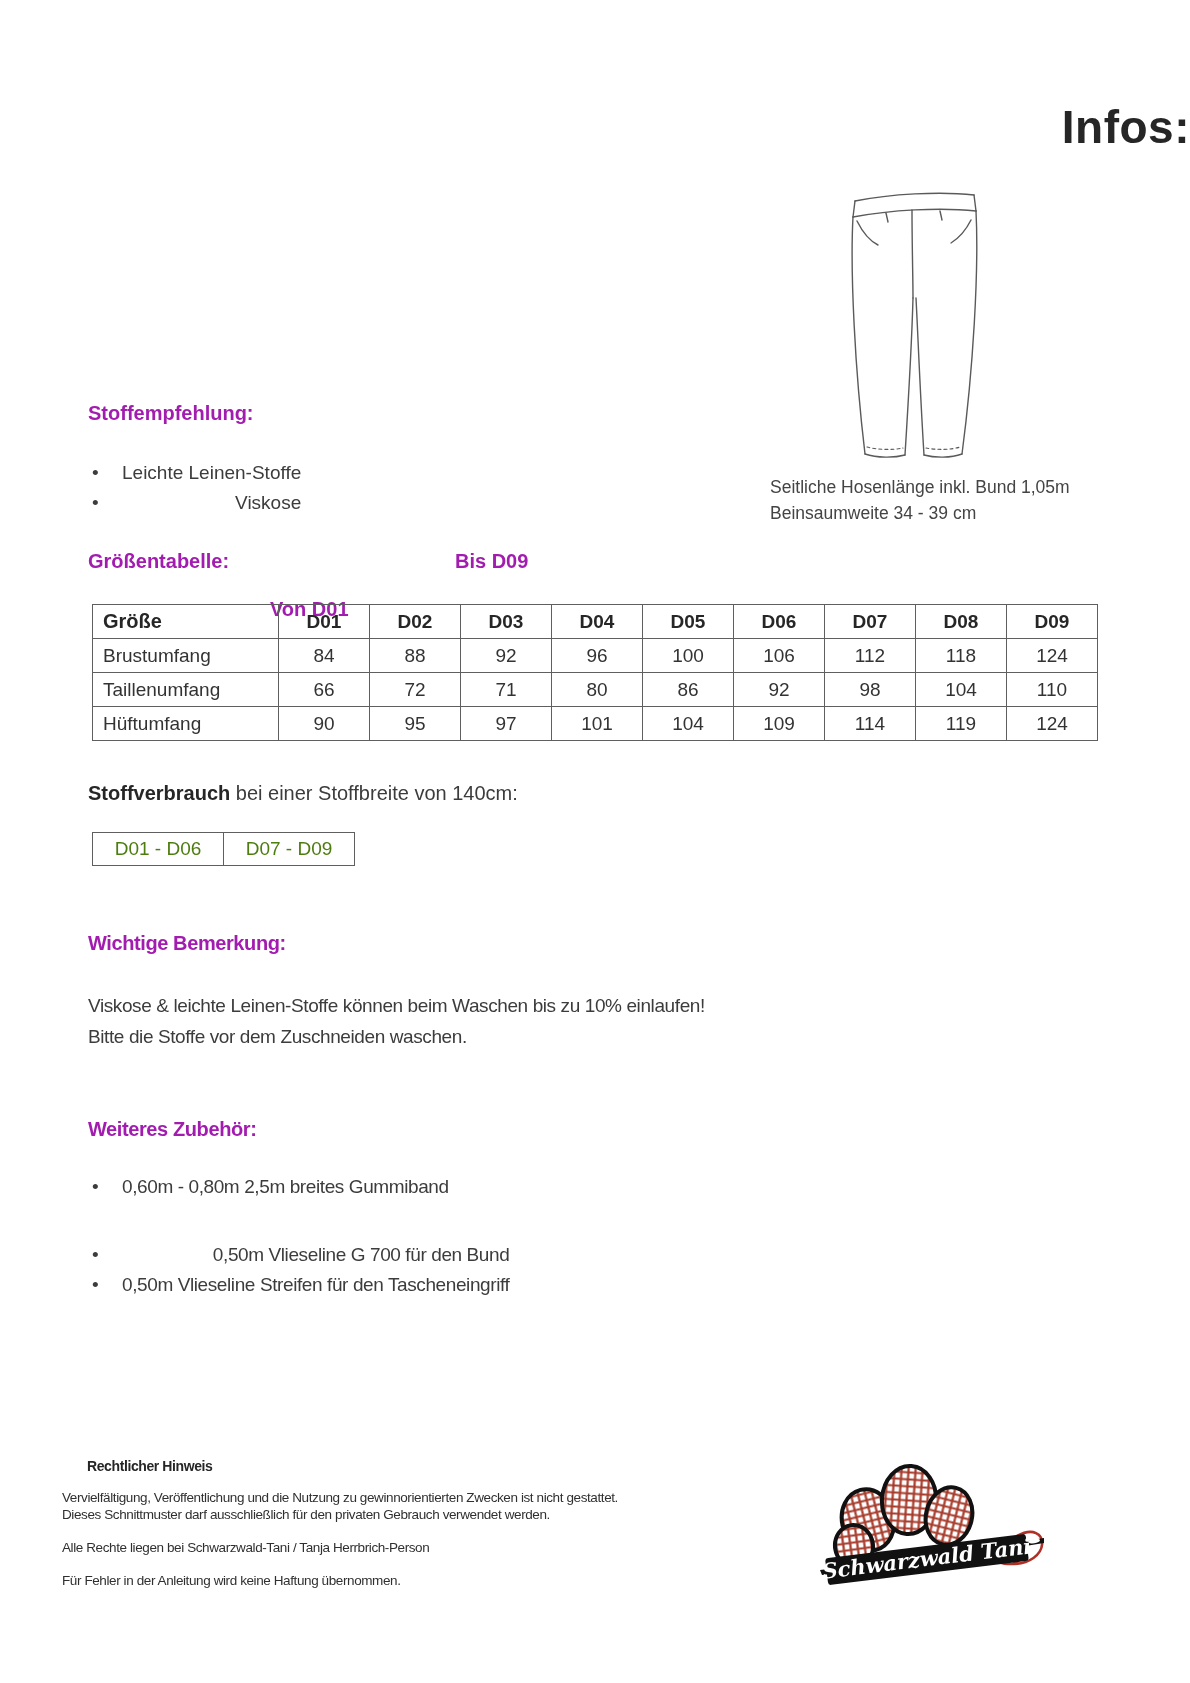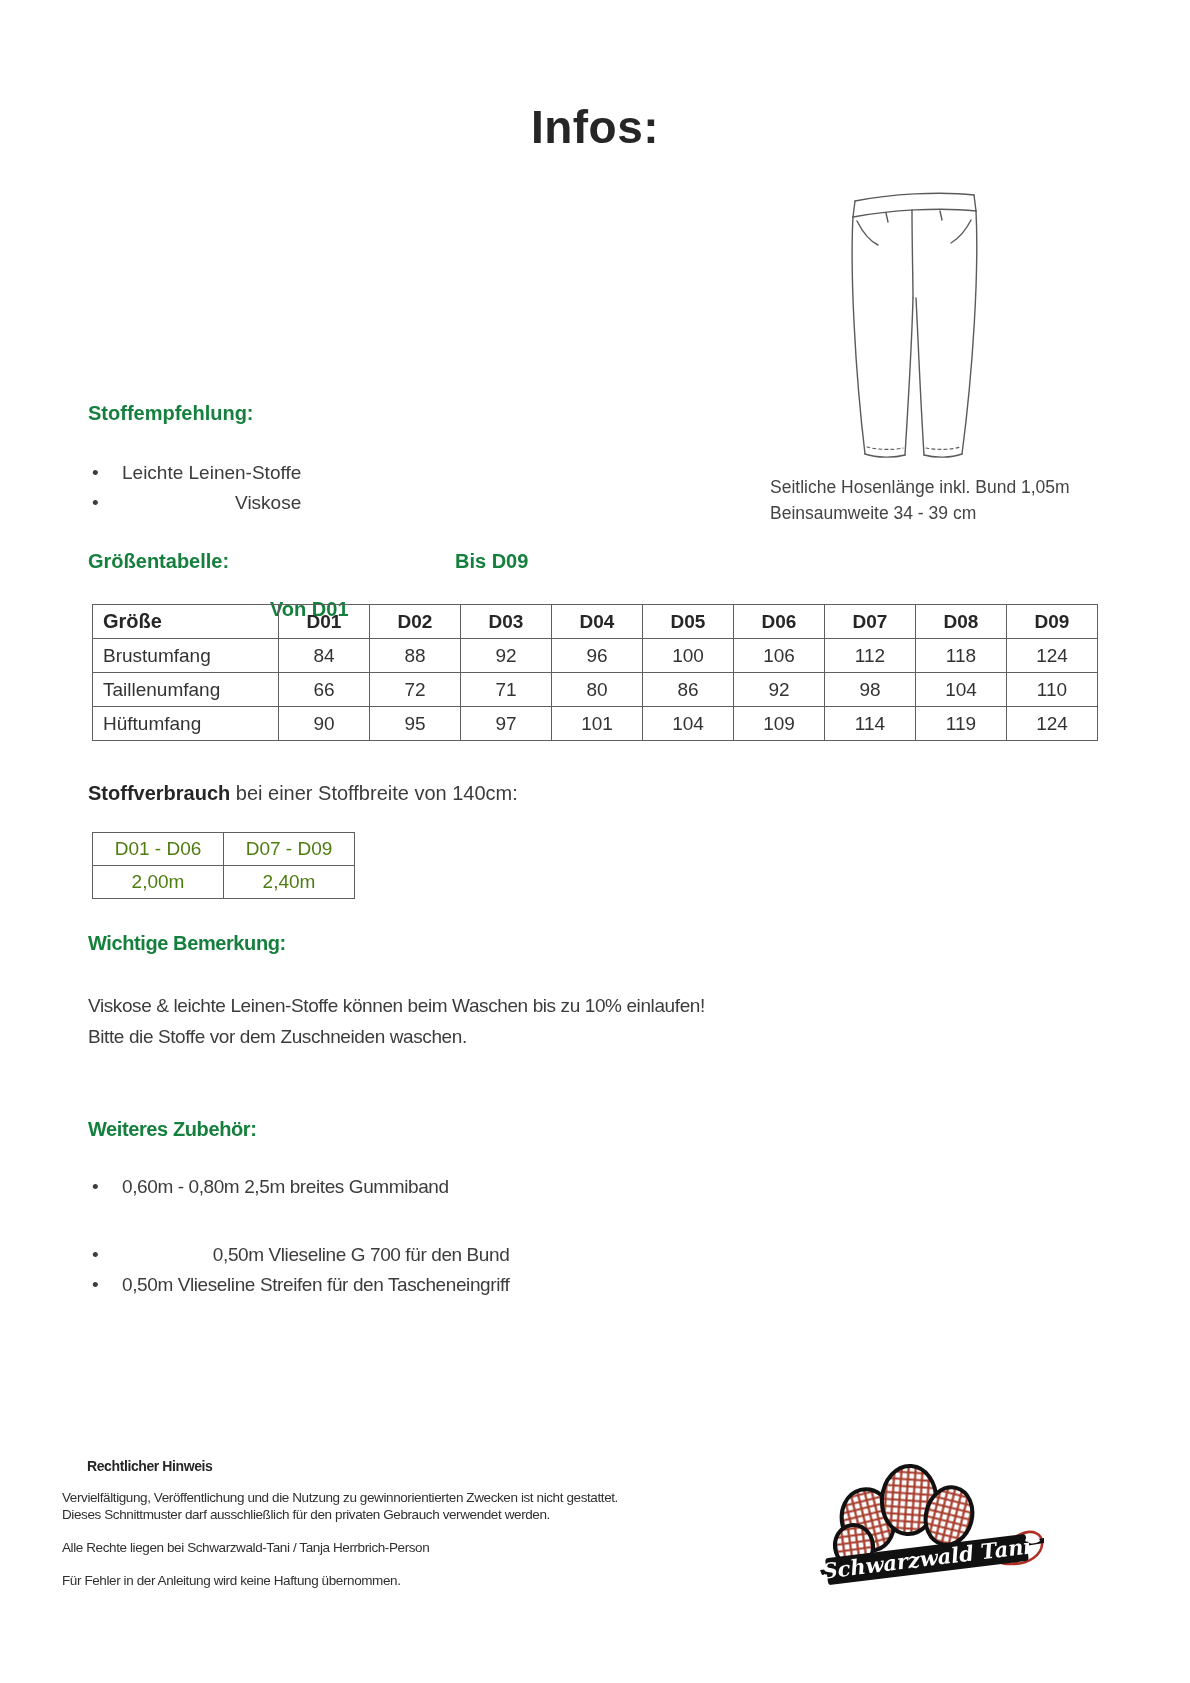--- a/index.html
+++ b/index.html
@@ -7,25 +7,25 @@
   body {
     width: 1190px; height: 1683px;
     position: relative;
     font-family: "Liberation Sans", "DejaVu Sans", sans-serif;
     color: #3a3a3a;
     overflow: hidden;
   }
   .abs { position: absolute; }
   .page-title {
     left: 0; top: 100px; width: 100%;
-    text-align: center;
+    text-align: right;
     font-size: 46px; font-weight: 700; color: #262626;
     letter-spacing: 0.5px;
   }
-  .sec-heading { font-size: 20px; font-weight: 700; color: #15803d; }
+  .sec-heading { font-size: 20px; font-weight: 700; color: #a21caf; }
   .body-text { font-size: 19px; color: #3c3c3c; }
   .condensed { letter-spacing: -0.4px; }
 
   ul.bullets { list-style: none; text-align: right; }
   ul.bullets li { position: relative; padding-left: 34px; line-height: 30px; }
   ul.bullets li::before {
     content: "•"; position: absolute; left: 4px; top: 0;
     color: #3c3c3c;
   }
 
@@ -163,24 +163,20 @@
 <div class="abs body-text" style="left:88px; top:782px; font-size:20px;">
   <b style="color:#262626;">Stoffverbrauch</b><span> bei einer Stoffbreite von 140cm:</span>
 </div>
 
 <table class="abs usage-table" style="left:92px; top:832px;">
   <tbody>
       <tr>
     <td>D01 - D06</td>
     <td>D07 - D09</td>
   </tr>
-  <tr>
-    <td>2,00m</td>
-    <td>2,40m</td>
-  </tr>
 </tbody>
   </table>
 
 <div class="abs sec-heading condensed" style="left:88px; top:932px;">Wichtige Bemerkung:</div>
 <div class="abs body-text condensed" style="left:88px; top:990px; line-height:31px;">
   <div>Viskose &amp; leichte Leinen-Stoffe können beim Waschen bis zu 10% einlaufen!</div>
   <div>Bitte die Stoffe vor dem Zuschneiden waschen.</div>
 </div>
 
 <div class="abs sec-heading condensed" style="left:88px; top:1118px;">Weiteres Zubehör:</div>

